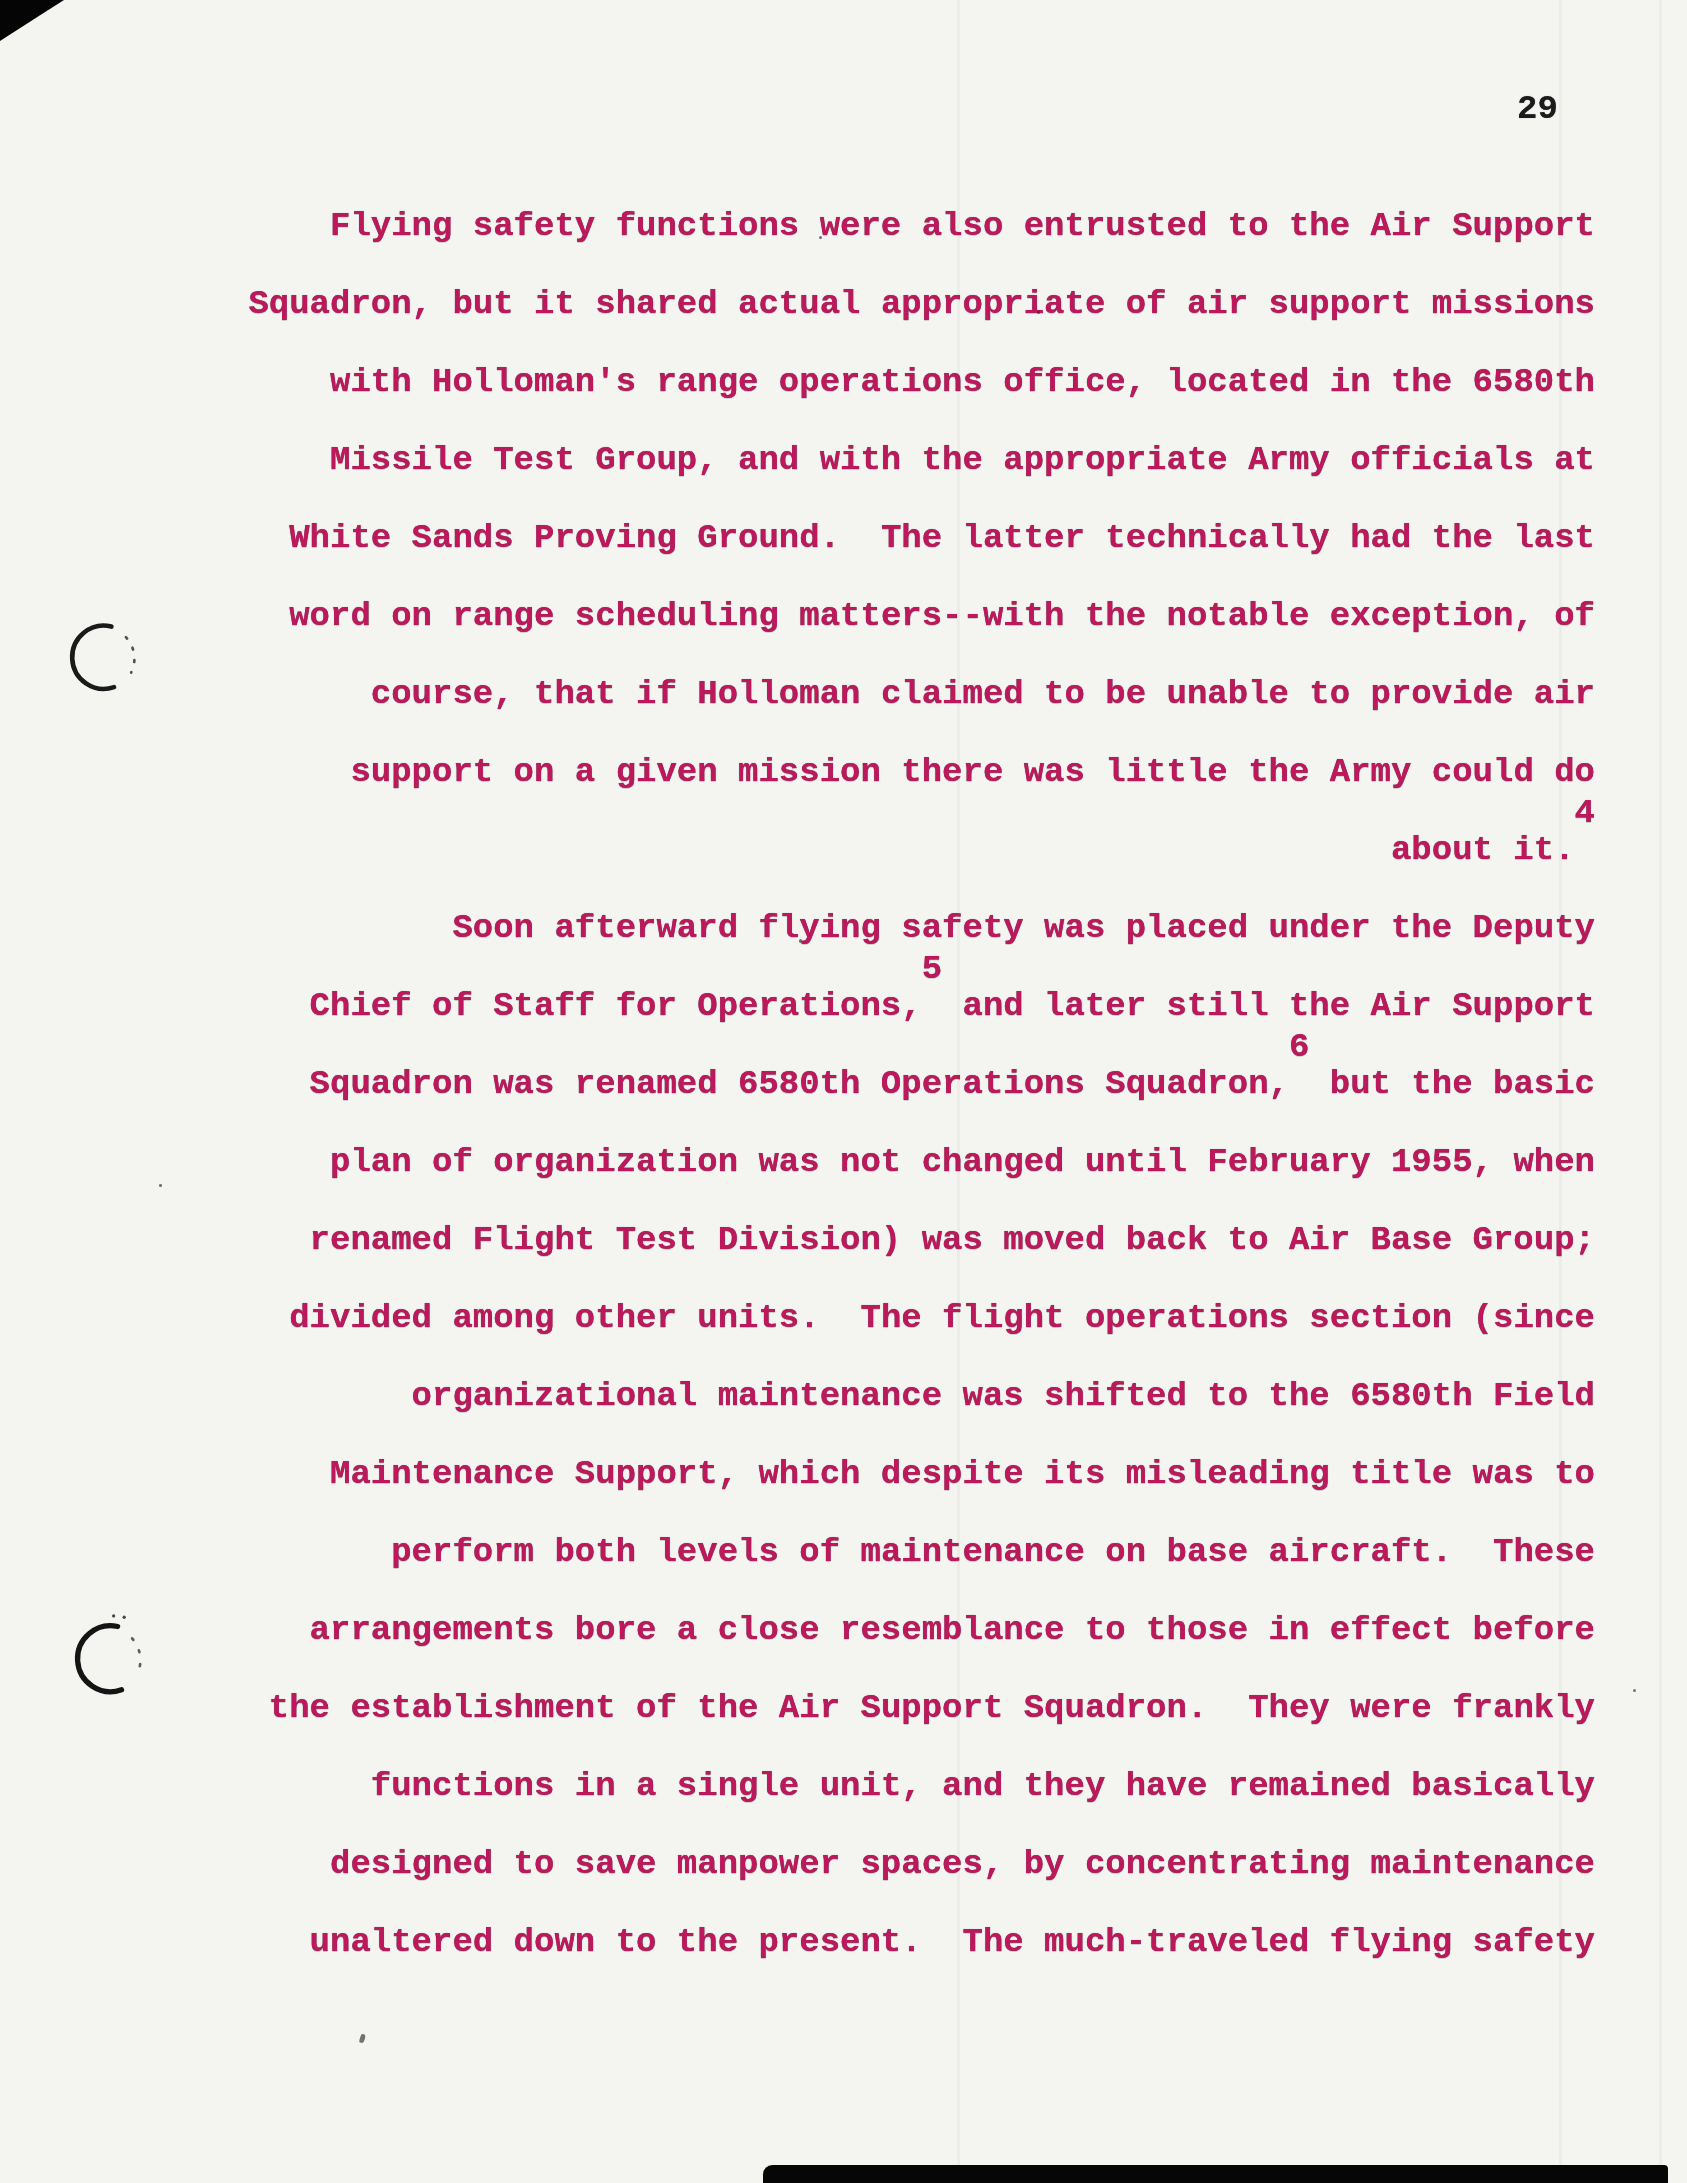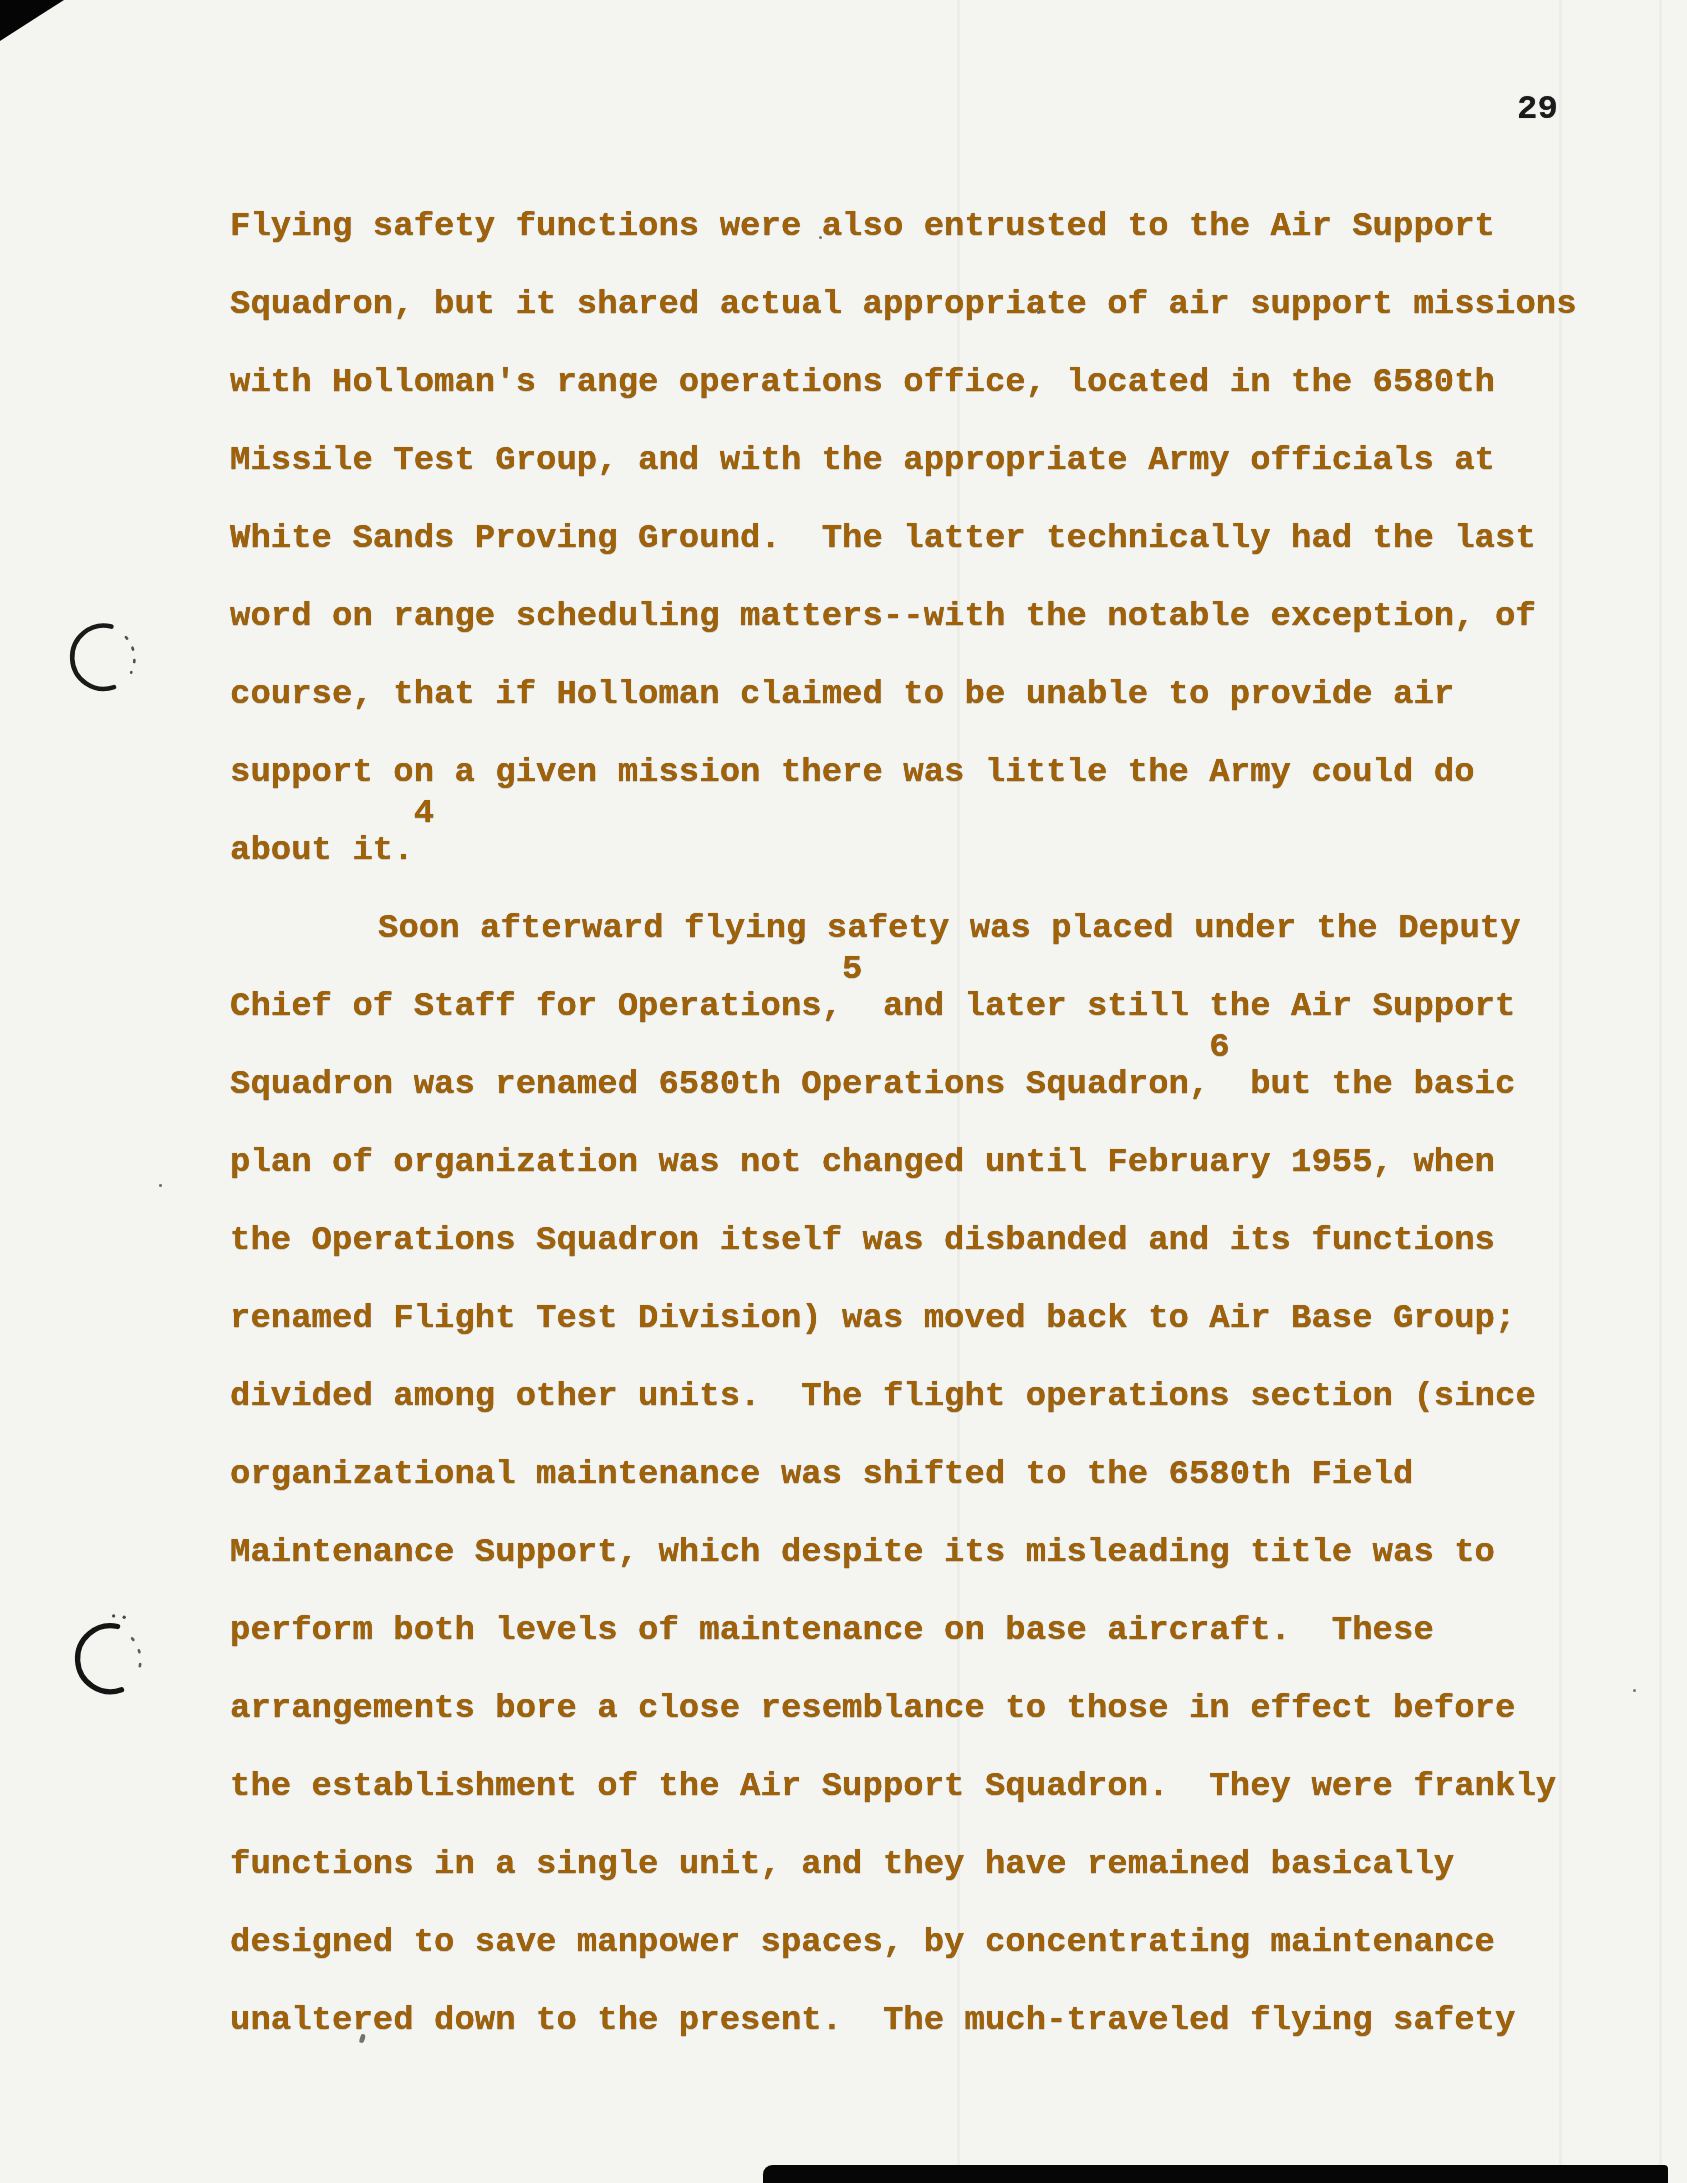--- a/index.html
+++ b/index.html
@@ -87,35 +87,34 @@
     <path d="M 94 26 A 48 48 0 0 1 102 80" fill="none" stroke="#1a1a1a" stroke-width="4" stroke-linecap="round" stroke-dasharray="3 16" opacity="0.75"></path>
   </svg>
 
   <svg class="hole hole-2" width="86" height="99" viewBox="0 0 130 150">
     <path d="M 78 28 A 50 50 0 1 0 84 124" fill="none" stroke="#141414" stroke-width="8" stroke-linecap="round"></path>
     <path d="M 100 46 A 50 50 0 0 1 108 100" fill="none" stroke="#1a1a1a" stroke-width="4" stroke-linecap="round" stroke-dasharray="3 18" opacity="0.7"></path>
     <circle cx="72" cy="12" r="2.5" fill="#1a1a1a" opacity="0.8"></circle>
     <circle cx="88" cy="14" r="2.5" fill="#1a1a1a" opacity="0.8"></circle>
   </svg>
 
-  <div id="text-block" style="color: #a16207;">
+  <div id="text-block" style="color: #be185d; text-align: right;">
       <div class="line">Flying safety functions were also entrusted to the Air Support</div>
       <div class="line">Squadron, but it shared actual appropriate of air support missions</div>
       <div class="line">with Holloman's range operations office, located in the 6580th</div>
       <div class="line">Missile Test Group, and with the appropriate Army officials at</div>
       <div class="line">White Sands Proving Ground.  The latter technically had the last</div>
       <div class="line">word on range scheduling matters--with the notable exception, of</div>
       <div class="line">course, that if Holloman claimed to be unable to provide air</div>
       <div class="line">support on a given mission there was little the Army could do</div>
       <div class="line">about it.<span class="sup">4</span></div>
       <div class="line indent">Soon afterward flying safety was placed under the Deputy</div>
       <div class="line">Chief of Staff for Operations,<span class="sup">5</span> and later still the Air Support</div>
       <div class="line">Squadron was renamed 6580th Operations Squadron,<span class="sup">6</span> but the basic</div>
       <div class="line">plan of organization was not changed until February 1955, when</div>
-      <div class="line">the Operations Squadron itself was disbanded and its functions</div>
       <div class="line">renamed Flight Test Division) was moved back to Air Base Group;</div>
       <div class="line">divided among other units.  The flight operations section (since</div>
       <div class="line">organizational maintenance was shifted to the 6580th Field</div>
       <div class="line">Maintenance Support, which despite its misleading title was to</div>
       <div class="line">perform both levels of maintenance on base aircraft.  These</div>
       <div class="line">arrangements bore a close resemblance to those in effect before</div>
       <div class="line">the establishment of the Air Support Squadron.  They were frankly</div>
       <div class="line">functions in a single unit, and they have remained basically</div>
       <div class="line">designed to save manpower spaces, by concentrating maintenance</div>
       <div class="line">unaltered down to the present.  The much-traveled flying safety</div>

